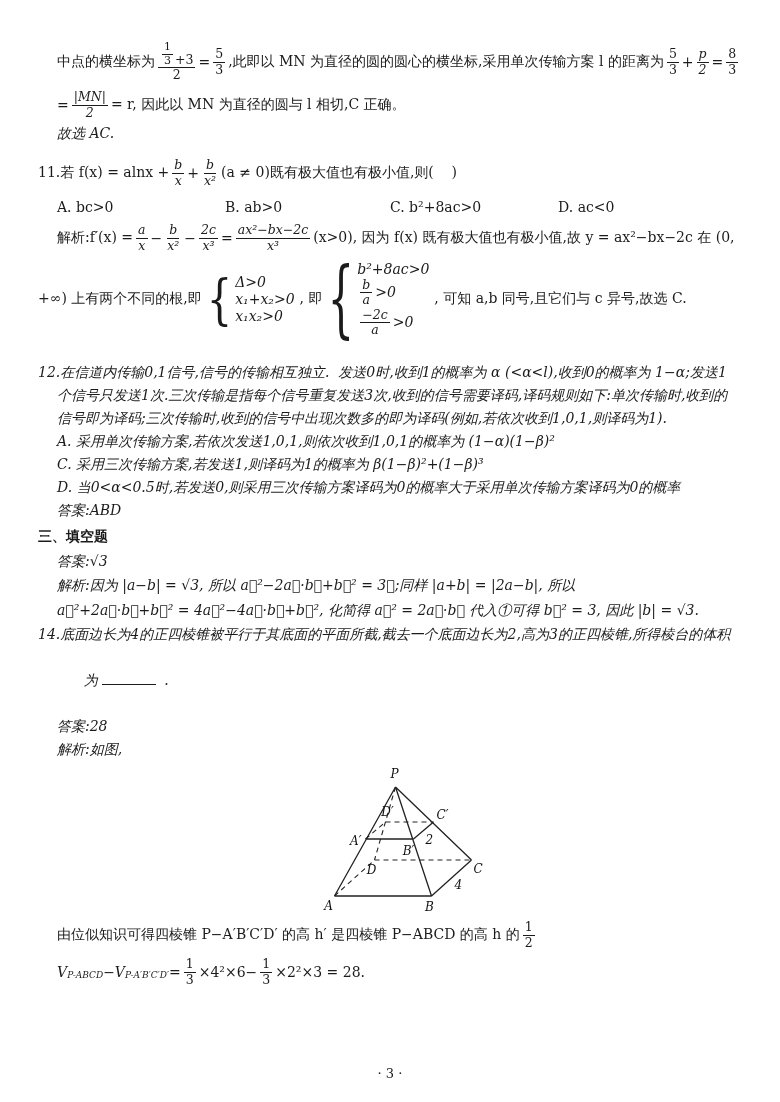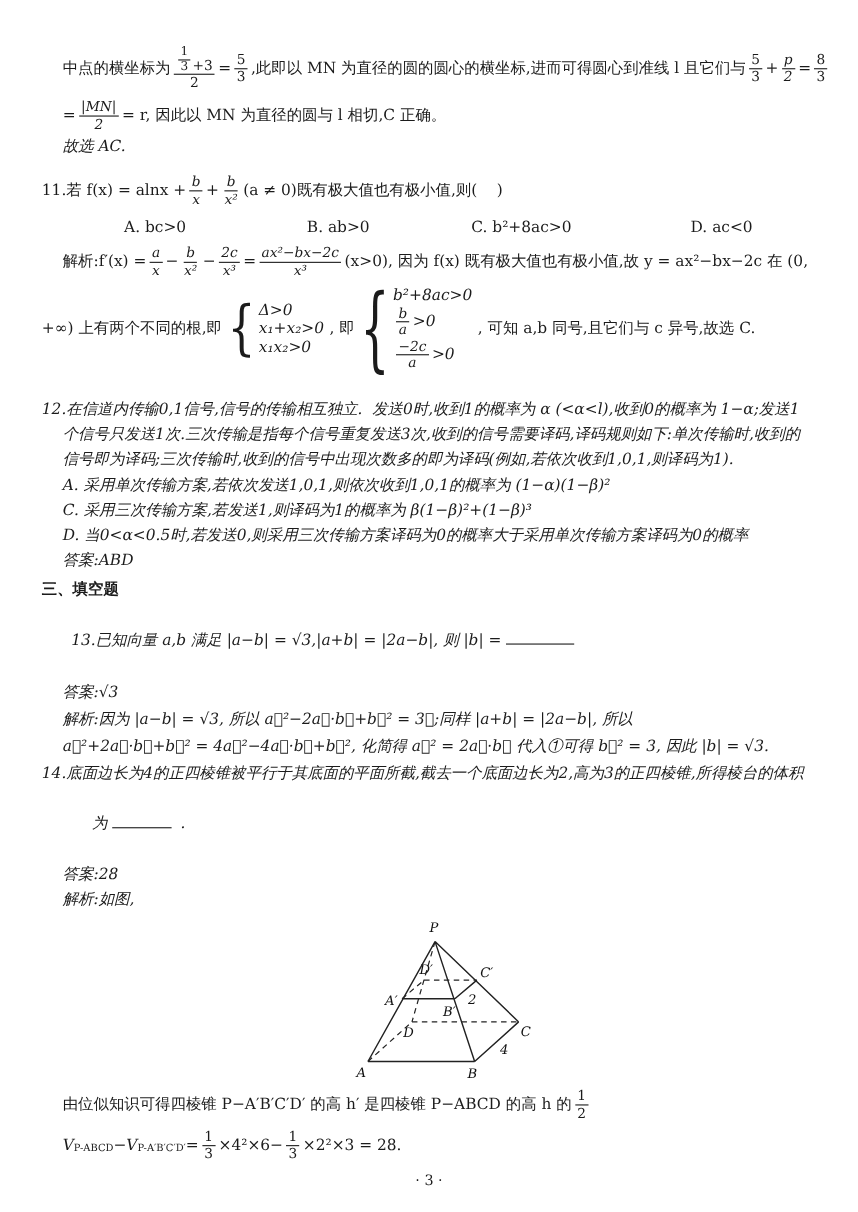--- a/index.html
+++ b/index.html
@@ -19,24 +19,24 @@
   .frac .den { padding:0 2px; }
   .frac.sm { font-size:11px; margin:0 2px; }
   .it { font-style:italic; }
   .sys { display:inline-flex; align-items:center; margin:0 5px; }
   .brace { display:inline-block; line-height:1; margin-right:3px; font-weight:300; }
   .brace.b1 { font-size:40px; transform:scaleY(1.35); }
   .brace.b2 { font-size:42px; transform:scaleY(2.0); }
   .sys .rows { display:inline-flex; flex-direction:column; align-items:flex-start; }
   .sys .row { display:flex; align-items:center; line-height:17px; }
   .blank { display:inline-block; border-bottom:1.2px solid #1b1b1b; height:15px; vertical-align:baseline; margin:0 4px; }
-  sub { font-size:9px; letter-spacing:0; }
+  sub { font-size:9px; font-style:italic; letter-spacing:0; }
   .vwrap { display:inline-flex; align-items:flex-end; }
   .sechead { font-family:"DejaVu Sans","Liberation Sans",sans-serif; font-weight:bold; line-height:24px; }
-  .optgrid { display:grid; grid-template-columns:168px 165px 168px 1fr; padding-left:19px; line-height:24px;text-align:center; }
+  .optgrid { display:grid; grid-template-columns:168px 165px 168px 1fr; padding-left:19px; line-height:24px; }
   .footer { position:absolute; left:0; top:1066px; width:100%; text-align:center; font-size:13px; }
   .fig { margin:2px 0 2px 258px; display:block; }
   .fig text { font-size:12px; font-style:italic; fill:#111; font-family:"DejaVu Serif","Liberation Serif",serif; }
 </style>
 </head>
 <body>
 
 <div class="page">
 
   <div>
@@ -50,21 +50,21 @@
           </span>
           <span>+3</span>
         </span>
         <span class="den">2</span>
       </span>
       <span>=</span>
       <span class="frac">
         <span class="num">5</span>
         <span class="den">3</span>
       </span>
-      <span>,此即以 MN 为直径的圆的圆心的横坐标,进而可得圆心到准线 l 且它们与</span>
+      <span>,此即以 MN 为直径的圆的圆心的横坐标,采用单次传输方案 l 的距离为</span>
       <span class="frac">
         <span class="num">5</span>
         <span class="den">3</span>
       </span>
       <span>+</span>
       <span class="frac it">
         <span class="num">p</span>
         <span class="den">2</span>
       </span>
       <span>=</span>
@@ -168,23 +168,20 @@
     <div class="tline ind">信号即为译码;三次传输时,收到的信号中出现次数多的即为译码(例如,若依次收到1,0,1,则译码为1).</div>
     <div class="tline ind">A. 采用单次传输方案,若依次发送1,0,1,则依次收到1,0,1的概率为 (1−α)(1−β)²</div>
     <div class="tline ind">C. 采用三次传输方案,若发送1,则译码为1的概率为 β(1−β)²+(1−β)³</div>
     <div class="tline ind">D. 当0&lt;α&lt;0.5时,若发送0,则采用三次传输方案译码为0的概率大于采用单次传输方案译码为0的概率</div>
     <div class="tline ind">答案:ABD</div>
   </div>
 
   <div class="sechead" style="margin-top:2px">三、填空题</div>
 
   <div>
-    <div class="tline">
-      <span>13.已知向量 a,b 满足 |a−b| = √3,|a+b| = |2a−b|, 则 |b| =</span><span class="blank" style="width:62px"></span>
-    </div>
     <div class="tline ind" style="line-height:26px">答案:√3</div>
     <div class="tline ind">解析:因为 |a−b| = √3, 所以 a⃗²−2a⃗·b⃗+b⃗² = 3①;同样 |a+b| = |2a−b|, 所以</div>
     <div class="tline ind" style="line-height:26px">a⃗²+2a⃗·b⃗+b⃗² = 4a⃗²−4a⃗·b⃗+b⃗², 化简得 a⃗² = 2a⃗·b⃗ 代入①可得 b⃗² = 3, 因此 |b| = √3.</div>
   </div>
 
   <div>
     <div class="tline">14.底面边长为4的正四棱锥被平行于其底面的平面所截,截去一个底面边长为2,高为3的正四棱锥,所得棱台的体积</div>
     <div class="tline ind">
       <span>为</span><span class="blank" style="width:54px"></span><span> .</span>
     </div>

